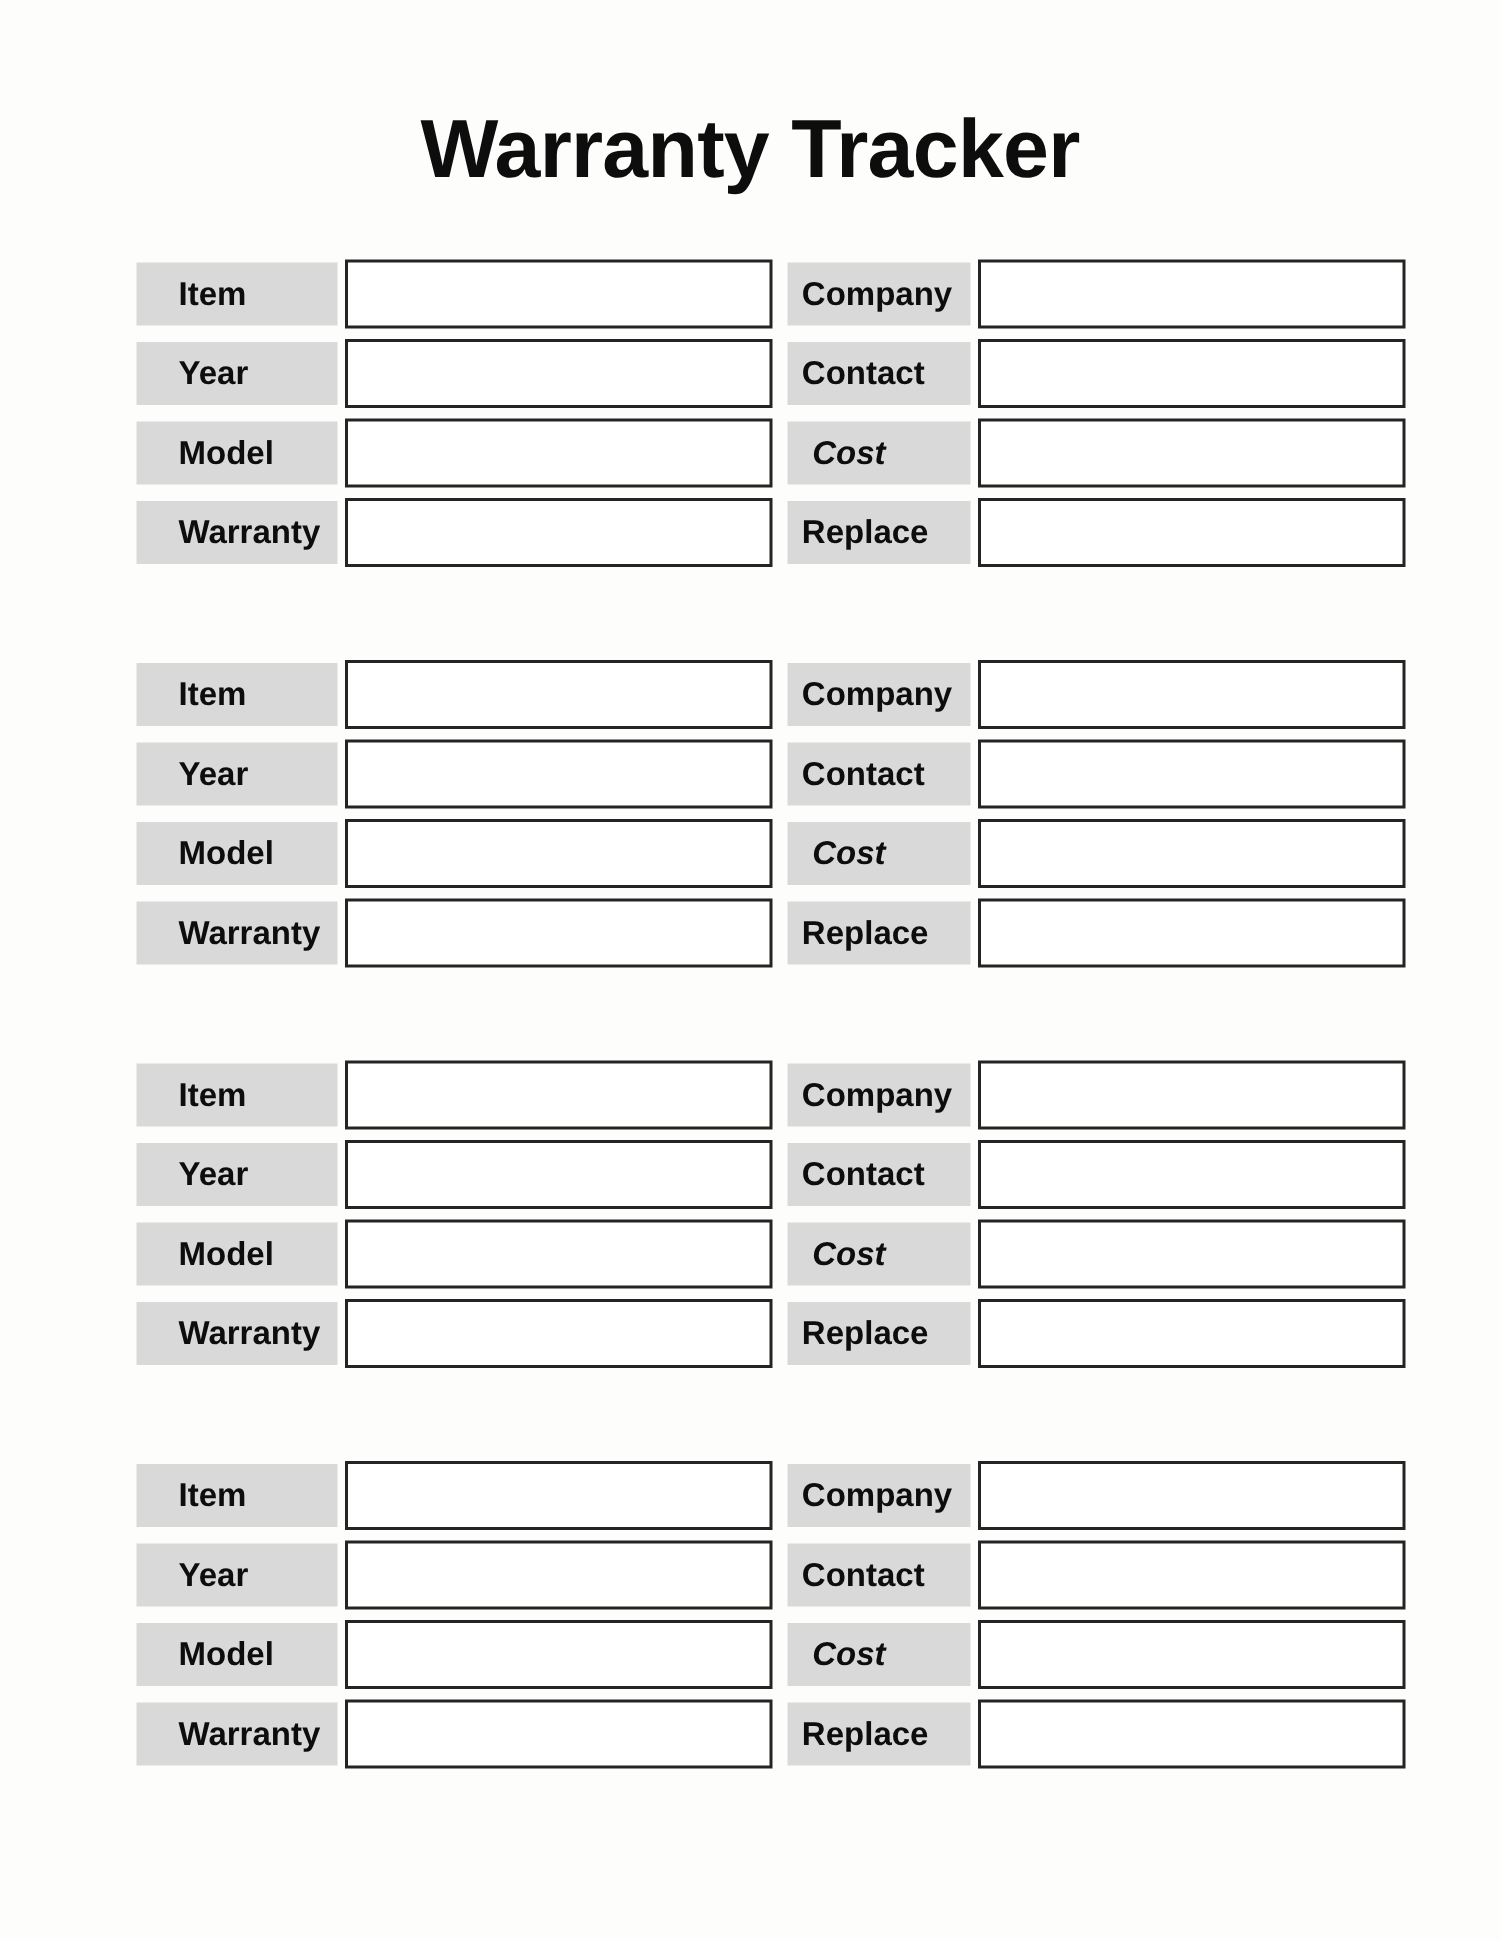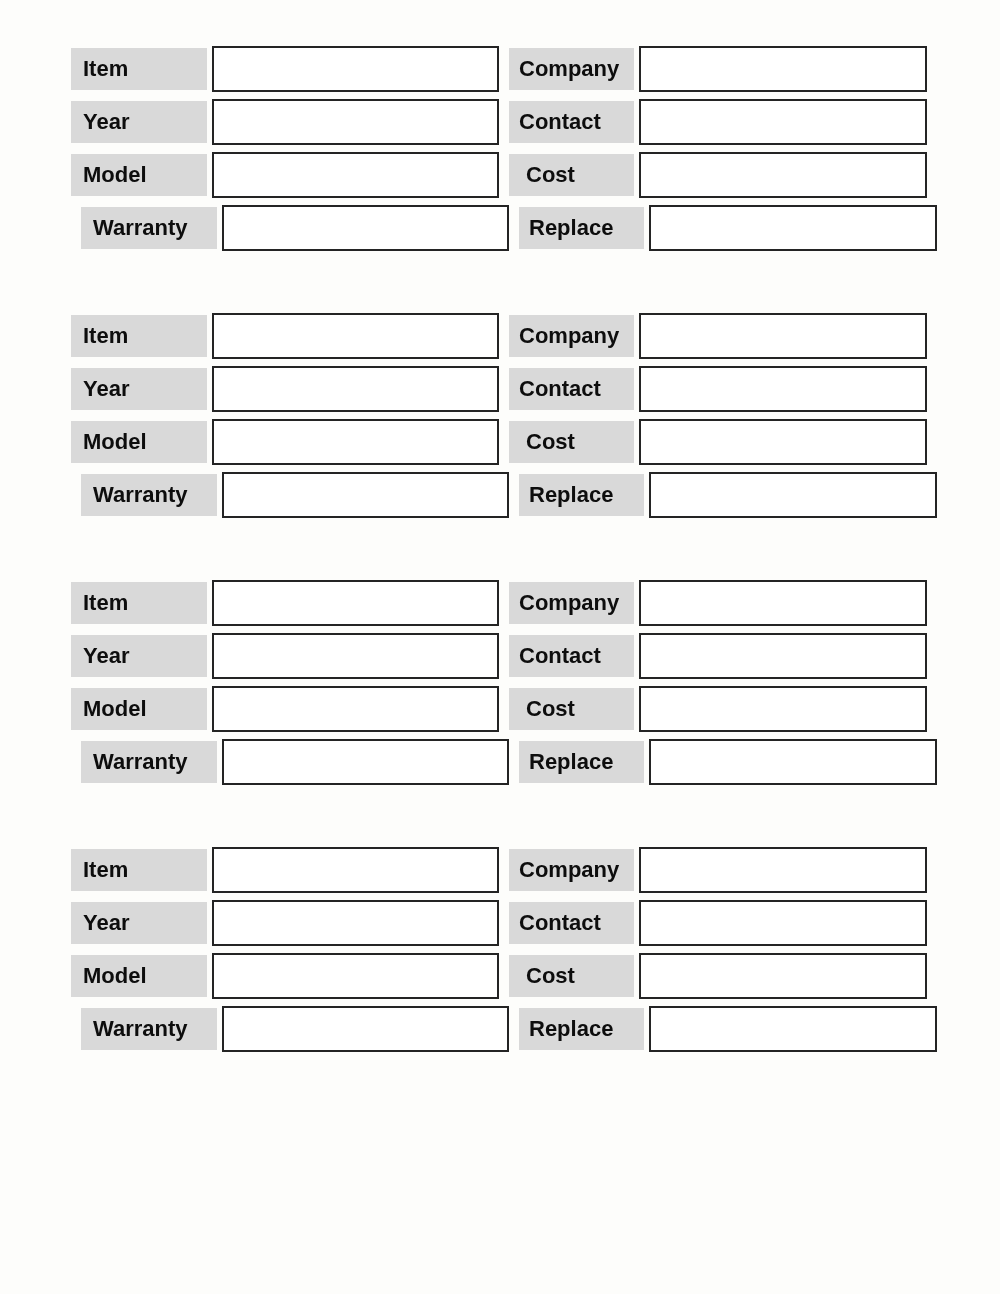--- a/index.html
+++ b/index.html
@@ -44,45 +44,47 @@
   .row:last-child { margin-bottom: 0; justify-content: flex-end; }
   .label {
     height: 42px;
     margin-top: 2px;
     background: var(--label-bg);
     display: flex;
     align-items: center;
     font-size: 22px;
     font-weight: bold;
     line-height: 1;
-    padding-left: 12px;
+    padding-left: 28px;
+    margin-left: 20px;
   }
   .label.left  { width: 136px; }
   .label.right { width: 125px; margin-left: 10px; padding-left: 10px; }
   
-  .row:nth-child(3) .label.right { padding-left: 17px; }
+  .row:nth-child(3) .label.right { padding-left: 17px; font-style: italic; }
   .input {
     height: 46px;
     border: 2px solid var(--input-border);
     background: var(--input-bg);
     margin-left: 5px;
     padding: 0 8px;
     font-family: "Liberation Sans", sans-serif;
     font-size: 20px;
     color: var(--text);
     border-radius: 0;
     outline: none;
   }
   .input.left  { width: 287px; }
   .input.right { width: 288px; }
 </style>
 </head>
 <body>
 
 <div class="page">
+  <h1 class="title">Warranty Tracker</h1>
   <div class="form" id="form">
       <section class="section">
         <div class="row">
     <div class="label left">
             <span>Item</span>
           </div>
     <input class="input left" type="text" value="" style="">
     <div class="label right">
             <span>Company</span>
           </div>

